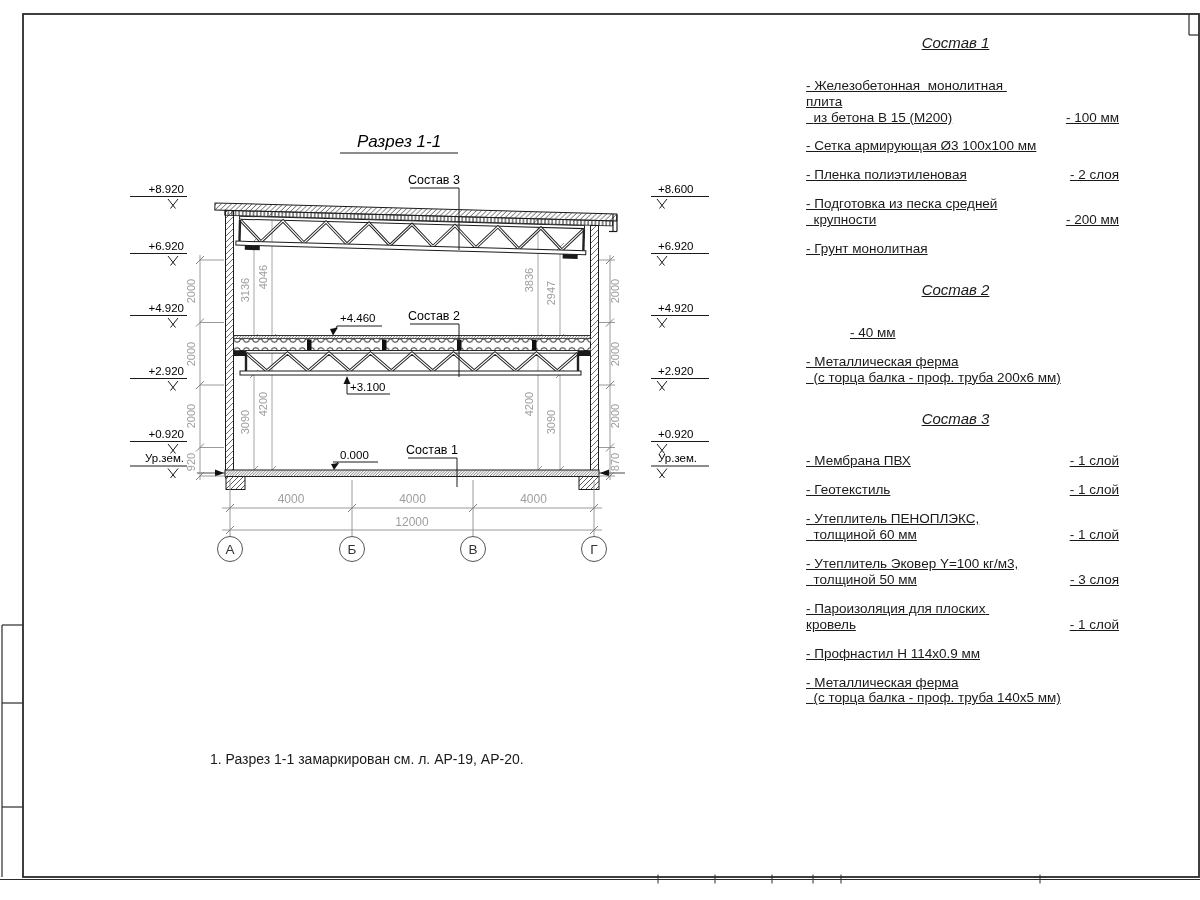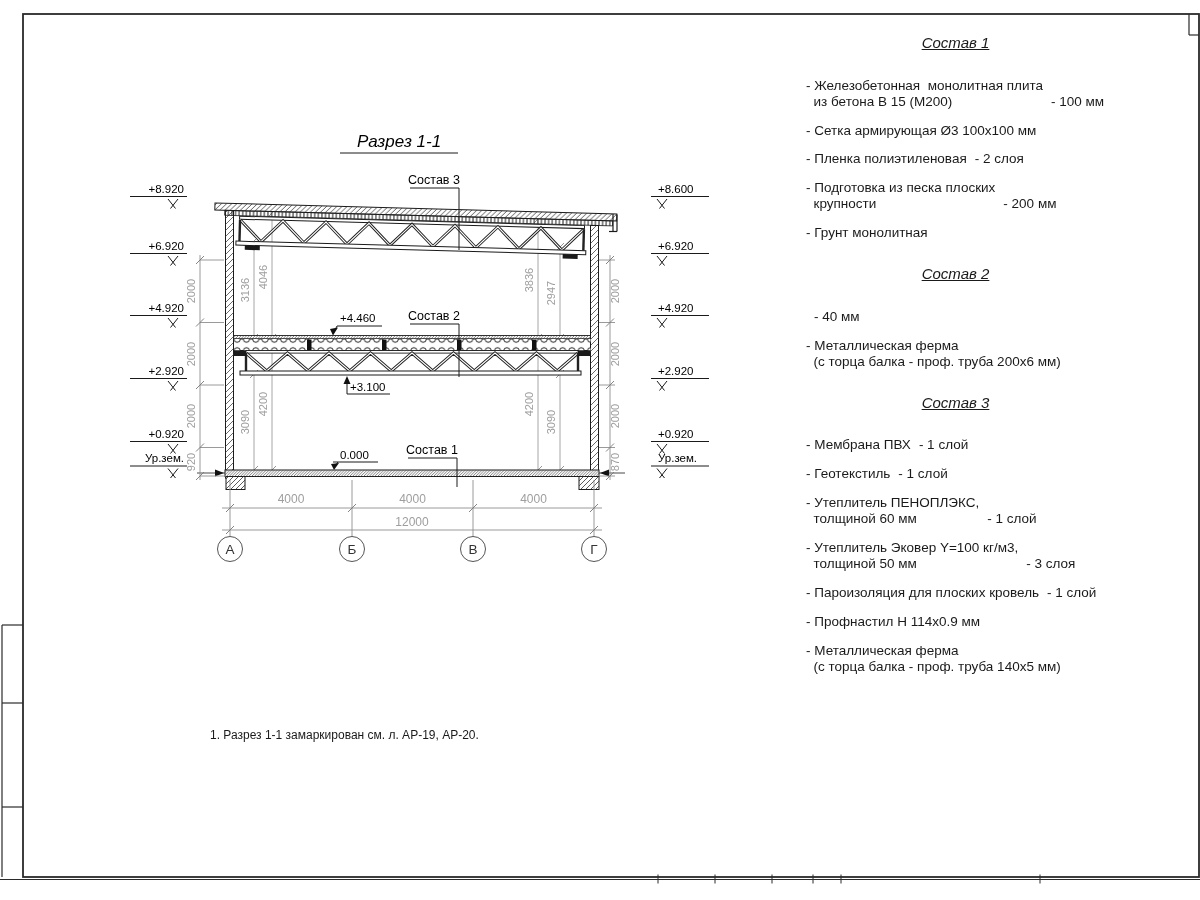--- a/index.html
+++ b/index.html
@@ -4,26 +4,26 @@
 <style>
   html,body{margin:0;padding:0;background:#fff;}
   .stage{position:relative;width:1200px;height:900px;background:#ffffff;overflow:hidden;
          font-family:"Liberation Sans",sans-serif;color:#1a1a1a;}
   .stage svg{position:absolute;left:0;top:0;}
   
   .specs{position:absolute;left:792px;top:28px;width:327px;font-size:13.5px;line-height:1.18;}
   .spec-title{text-align:center;font-style:italic;text-decoration:underline;
               font-size:15px;margin:6px 0 26px 0;}
   .spec-title.gap{margin-top:24px;}
-  .spec-item{display:flex;align-items:flex-end;
-             margin:0 0 13px 14px;}
+  .spec-item{display:flex;justify-content:space-between;align-items:flex-end;
+             margin:0 0 13px 14px;text-decoration:underline;}
   .spec-item .t{white-space:pre-wrap;}
-  .spec-item .v{white-space:nowrap;padding-left:8px;}
+  .spec-item .v{white-space:nowrap;padding-left:8px;margin-left:36px;}
   
-  .note{position:absolute;left:210px;top:728px;font-size:12px;}
+  .note{position:absolute;left:210px;top:751px;font-size:14px;}
   text{font-family:"Liberation Sans",sans-serif;}
 </style>
 </head>
 <body>
 
 <div class="stage">
 
 <svg width="1200" height="900" viewBox="0 0 1200 900">
   <defs>
     <pattern id="hW" width="6" height="6" patternUnits="userSpaceOnUse">
@@ -319,21 +319,21 @@
     </div>
     <div class="spec-item">
       <span class="t">- Сетка армирующая Ø3 100x100 мм</span>
       <span class="v"></span>
     </div>
     <div class="spec-item">
       <span class="t">- Пленка полиэтиленовая</span>
       <span class="v">-  2 слоя</span>
     </div>
     <div class="spec-item">
-      <span class="t">- Подготовка из песка плоских
+      <span class="t">- Подготовка из песка средней
   крупности</span>
       <span class="v">- 200 мм</span>
     </div>
     <div class="spec-item">
       <span class="t">- Грунт монолитная</span>
       <span class="v"></span>
     </div>
 
     <div class="spec-title gap">Состав 2</div>
     <div class="spec-item">

